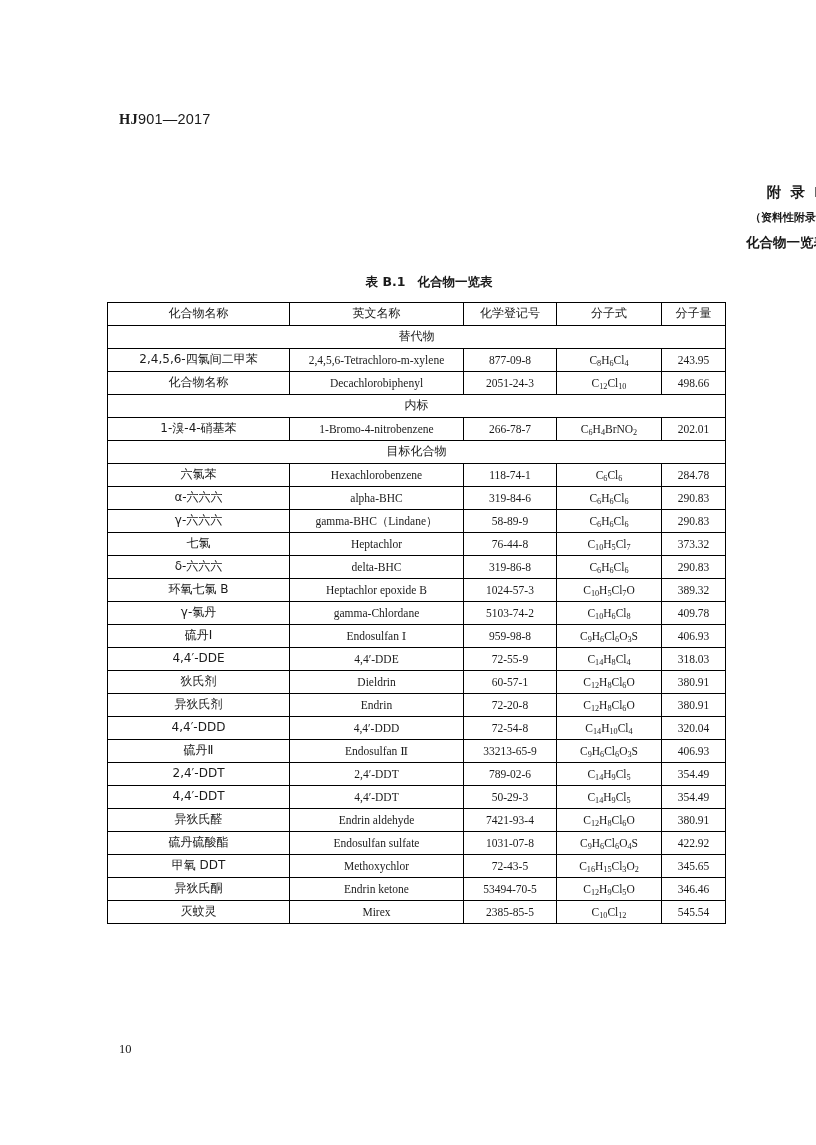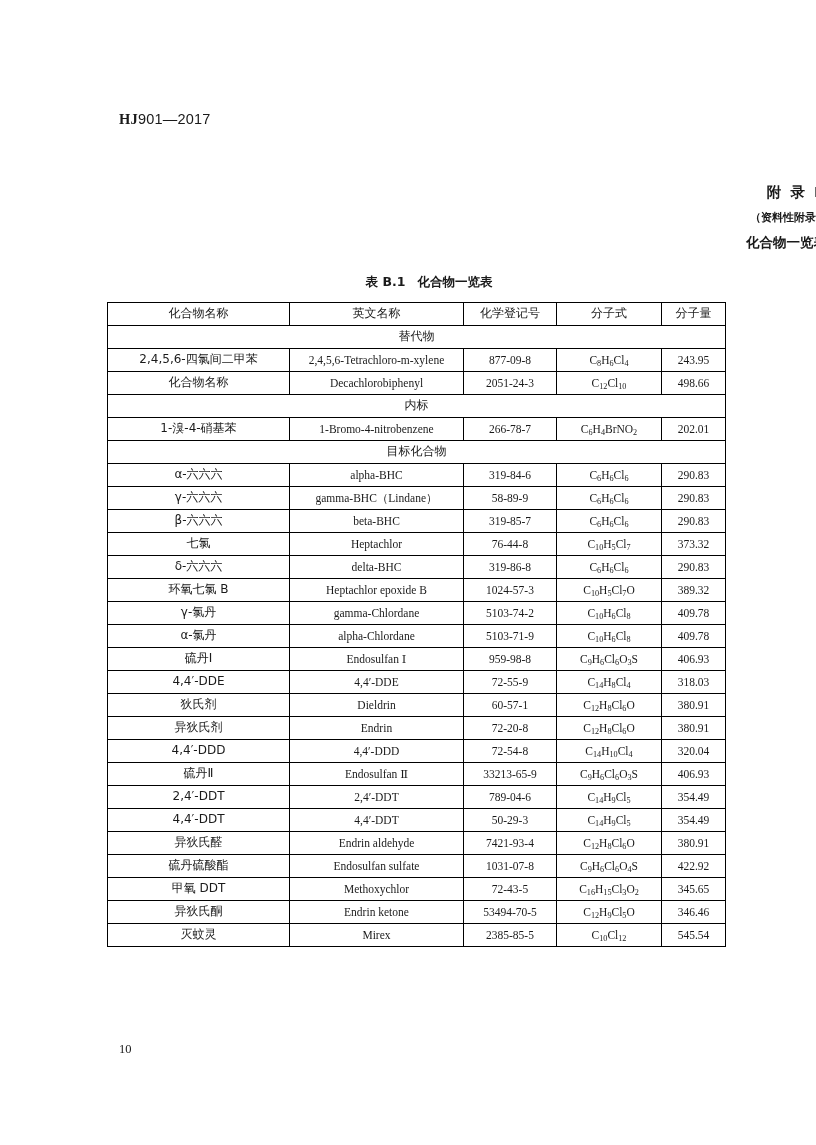--- a/index.html
+++ b/index.html
@@ -215,41 +215,41 @@
           <td class="cn-name">1-溴-4-硝基苯</td>
           <td class="en-name">1-Bromo-4-nitrobenzene</td>
           <td class="cas">266-78-7</td>
           <td class="mf">C<sub>6</sub>H<sub>4</sub>BrNO<sub>2</sub></td>
           <td class="mw">202.01</td>
         </tr>
         <tr class="section-row">
           <td colspan="5">目标化合物</td>
         </tr>
         <tr>
+          <td class="cn-name">六氯苯</td>
+          <td class="en-name">Hexachlorobenzene</td>
+          <td class="cas">118-74-1</td>
+          <td class="mf">C<sub>6</sub>Cl<sub>6</sub></td>
+          <td class="mw">284.78</td>
+        </tr>
+        <tr>
           <td class="cn-name">α-六六六</td>
           <td class="en-name">alpha-BHC</td>
           <td class="cas">319-84-6</td>
           <td class="mf">C<sub>6</sub>H<sub>6</sub>Cl<sub>6</sub></td>
           <td class="mw">290.83</td>
         </tr>
         <tr>
           <td class="cn-name">γ-六六六</td>
           <td class="en-name">gamma-BHC（Lindane）</td>
           <td class="cas">58-89-9</td>
           <td class="mf">C<sub>6</sub>H<sub>6</sub>Cl<sub>6</sub></td>
           <td class="mw">290.83</td>
         </tr>
         <tr>
-          <td class="cn-name">β-六六六</td>
-          <td class="en-name">beta-BHC</td>
-          <td class="cas">319-85-7</td>
-          <td class="mf">C<sub>6</sub>H<sub>6</sub>Cl<sub>6</sub></td>
-          <td class="mw">290.83</td>
-        </tr>
-        <tr>
           <td class="cn-name">七氯</td>
           <td class="en-name">Heptachlor</td>
           <td class="cas">76-44-8</td>
           <td class="mf">C<sub>10</sub>H<sub>5</sub>Cl<sub>7</sub></td>
           <td class="mw">373.32</td>
         </tr>
         <tr>
           <td class="cn-name">δ-六六六</td>
           <td class="en-name">delta-BHC</td>
           <td class="cas">319-86-8</td>
@@ -264,27 +264,20 @@
           <td class="mw">389.32</td>
         </tr>
         <tr>
           <td class="cn-name">γ-氯丹</td>
           <td class="en-name">gamma-Chlordane</td>
           <td class="cas">5103-74-2</td>
           <td class="mf">C<sub>10</sub>H<sub>6</sub>Cl<sub>8</sub></td>
           <td class="mw">409.78</td>
         </tr>
         <tr>
-          <td class="cn-name">α-氯丹</td>
-          <td class="en-name">alpha-Chlordane</td>
-          <td class="cas">5103-71-9</td>
-          <td class="mf">C<sub>10</sub>H<sub>6</sub>Cl<sub>8</sub></td>
-          <td class="mw">409.78</td>
-        </tr>
-        <tr>
           <td class="cn-name">硫丹Ⅰ</td>
           <td class="en-name">Endosulfan Ⅰ</td>
           <td class="cas">959-98-8</td>
           <td class="mf">C<sub>9</sub>H<sub>6</sub>Cl<sub>6</sub>O<sub>3</sub>S</td>
           <td class="mw">406.93</td>
         </tr>
         <tr>
           <td class="cn-name">4,4′-DDE</td>
           <td class="en-name">4,4′-DDE</td>
           <td class="cas">72-55-9</td>
@@ -315,21 +308,21 @@
         <tr>
           <td class="cn-name">硫丹Ⅱ</td>
           <td class="en-name">Endosulfan Ⅱ</td>
           <td class="cas">33213-65-9</td>
           <td class="mf">C<sub>9</sub>H<sub>6</sub>Cl<sub>6</sub>O<sub>3</sub>S</td>
           <td class="mw">406.93</td>
         </tr>
         <tr>
           <td class="cn-name">2,4′-DDT</td>
           <td class="en-name">2,4′-DDT</td>
-          <td class="cas">789-04-6</td>
+          <td class="cas">789-02-6</td>
           <td class="mf">C<sub>14</sub>H<sub>9</sub>Cl<sub>5</sub></td>
           <td class="mw">354.49</td>
         </tr>
         <tr>
           <td class="cn-name">4,4′-DDT</td>
           <td class="en-name">4,4′-DDT</td>
           <td class="cas">50-29-3</td>
           <td class="mf">C<sub>14</sub>H<sub>9</sub>Cl<sub>5</sub></td>
           <td class="mw">354.49</td>
         </tr>

